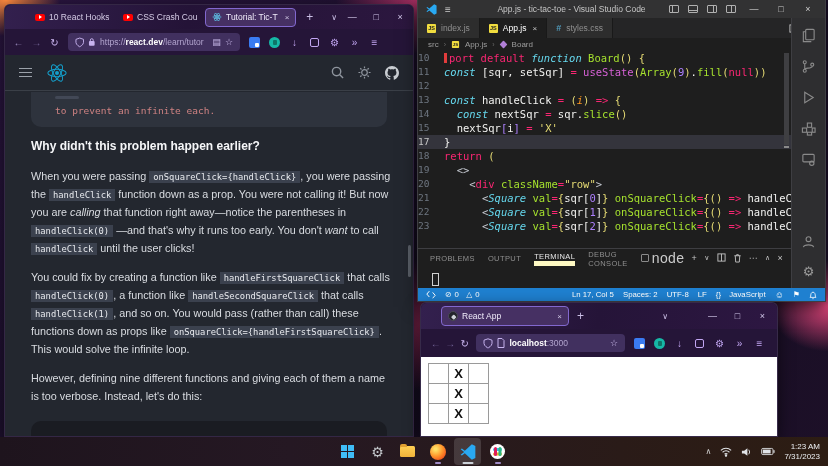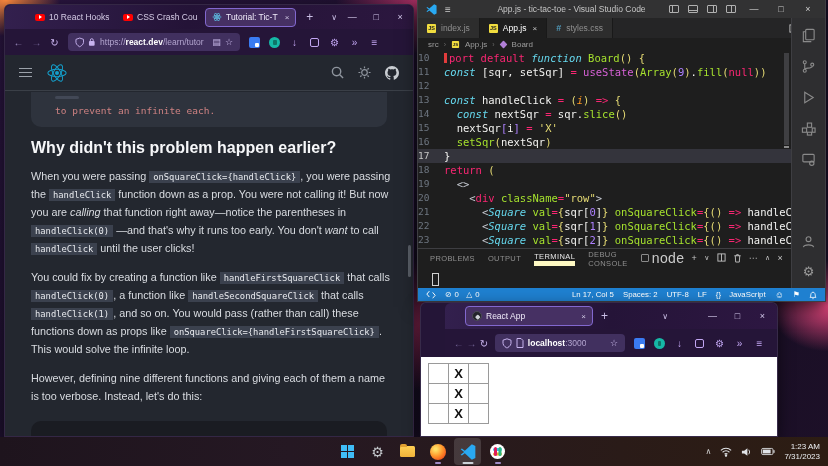--- a/index.html
+++ b/index.html
@@ -46,21 +46,21 @@
   .ff1 .navrow{height:26px;padding:0 5px;}
   .ff1 .urlbar{width:172px;}
   .ff1 .content{position:absolute;top:50px;left:0;right:0;bottom:0;background:#23272f;overflow:hidden;}
   .sitehead{height:36px;border-bottom:1px solid #3a3f47;display:flex;align-items:center;padding:0 14px;gap:14px;}
   .burger{display:flex;flex-direction:column;gap:2.5px;}
   .burger i{display:block;width:13px;height:1.5px;background:#9ba1aa;}
   .shsp{flex:1;}
   .codeblk1{position:absolute;left:26px;right:26px;top:37px;height:35px;background:#2e333d;border-radius:0 0 10px 10px;}
   .codeblk1 .dim{position:absolute;left:24px;top:4px;width:24px;height:3px;background:#424856;border-radius:2px;}
   .codeblk1 .salmon{position:absolute;left:24px;top:13px;font:9.5px "DejaVu Sans Mono",monospace;color:#ce8282;}
-  .h3{position:absolute;left:26px;top:84px;font-size:16px;font-weight:bold;color:#f6f7f9;}
+  .h3{position:absolute;left:26px;top:84px;font-size:12px;font-weight:bold;color:#f6f7f9;}
   .para{position:absolute;left:26px;right:22px;font-size:10.8px;line-height:18px;color:#d9dce1;}
   .p1{top:112px;}.p2{top:213px;}.p3{top:314px;}
   .para code{font:8.8px "DejaVu Sans Mono",monospace;background:#3b414e;border-radius:0;padding:1px 4px;color:#e8eaee;}
   .para .em{font-style:italic;}
   .codeblk2{position:absolute;left:26px;right:26px;top:366px;height:56px;background:#1a1c22;border-radius:10px;}
   .scrollthumb{position:absolute;right:2px;top:190px;width:3px;height:32px;background:#5a5f68;border-radius:2px;}
 
   
   .vsc{left:417px;top:0;width:409px;height:302px;background:#1e1e1e;border:1px solid #3e3e42;border-top:none;}
   .vtitle{position:relative;height:18px;background:#323233;display:flex;align-items:center;padding:0 8px;gap:8px;}
@@ -109,21 +109,21 @@
   .nico{width:8px;height:8px;border:1px solid #8a8a8a;border-radius:1px;}
   .cursorbox{position:absolute;left:14px;top:24px;width:7px;height:13px;border:1px solid #d0d0d0;}
   .status{position:absolute;left:0;right:0;bottom:0;height:13px;background:#1f80d0;display:flex;align-items:center;gap:9px;padding:0 8px;font-size:7.8px;color:#fff;}
   .stit{display:flex;align-items:center;gap:3px;white-space:nowrap;}
   .str8{margin-left:auto;display:flex;align-items:center;gap:9px;}
   .activity{position:absolute;top:18px;right:0;width:34px;bottom:13px;background:#2e2e30;border-left:1px solid #3e3e42;display:flex;flex-direction:column;align-items:center;padding:10px 0;gap:16px;}
   .actsp{flex:1;}
   .gearico{color:#9a9a9a;font-size:13px;line-height:13px;}
 
   
-  .ff2{left:420px;top:302px;width:358px;height:135px;background:#241537;border:1px solid rgba(255,255,255,.09);border-radius:6px 6px 0 0;padding-left:24px;}
+  .ff2{left:420px;top:302px;width:358px;height:135px;background:#241537;border:1px solid rgba(255,255,255,.09);border-radius:6px 6px 0 0;}
   .ff2 .tabrow{height:26px;padding:0 2px 0 20px;background:linear-gradient(100deg,#33204e 0%,#251438 50%,#2d1742 100%);border-radius:6px 6px 0 0;}
   .ff2 .fftab.active{width:128px;height:20px;}
   .ff2 .fftab .lbl{max-width:none;flex:1;}
   .raico{width:10px;height:10px;border-radius:50%;background:#23232b;border:1px solid #4a4a55;position:relative;flex:none;}
   .raico:after{content:"";position:absolute;left:2.5px;top:2.5px;width:3.5px;height:3.5px;background:#cfd2d8;border-radius:1px;transform:rotate(45deg);}
   .ff2 .navrow{height:28px;padding:0 8px;}
   .ff2 .urlbar{width:184px;}
   .ff2 .content{position:absolute;top:54px;left:0;right:0;bottom:0;background:#fff;}
   .board{position:absolute;left:7px;top:6px;border-top:1px solid #9a9a9a;border-left:1px solid #9a9a9a;display:grid;grid-template-columns:repeat(3,20px);}
   .cell{width:20px;height:20px;border-right:1px solid #9a9a9a;border-bottom:1px solid #9a9a9a;display:flex;align-items:center;justify-content:center;font:bold 13px "Liberation Sans",sans-serif;color:#111;background:#fff;}
@@ -297,21 +297,20 @@
       <span>Board</span>
     </div>
     <div class="editor">
       <div>
           <div class="code-line"><span class="ln">10</span><span><span class="tk-mark"></span><span class="tk-kw">port default</span><span class="tk-fn"> function</span><span class="tk-cls"> Board</span><span class="tk-str">()</span><span class="tk-wh"> </span><span class="tk-str">{</span></span></div>
           <div class="code-line"><span class="ln">11</span><span><span class="tk-fn">const</span><span class="tk-wh"> [sqr, setSqr] </span><span class="tk-kw">= </span><span class="tk-mag">useState</span><span class="tk-str">(</span><span class="tk-cls">Array</span><span class="tk-str">(</span><span class="tk-num">9</span><span class="tk-str">)</span><span class="tk-wh">.</span><span class="tk-cls">fill</span><span class="tk-str">(</span><span class="tk-kw">null</span><span class="tk-str">))</span></span></div>
           <div class="code-line"><span class="ln">12</span><span></span></div>
           <div class="code-line"><span class="ln">13</span><span><span class="tk-fn">const</span><span class="tk-wh"> handleClick </span><span class="tk-kw">= </span><span class="tk-str">(</span><span class="tk-or">i</span><span class="tk-str">)</span><span class="tk-kw"> =&gt;</span><span class="tk-str"> {</span></span></div>
           <div class="code-line"><span class="ln">14</span><span><span class="tk-wh">  </span><span class="tk-fn">const</span><span class="tk-wh"> nextSqr </span><span class="tk-kw">= </span><span class="tk-wh">sqr.</span><span class="tk-cls">slice</span><span class="tk-str">()</span></span></div>
           <div class="code-line"><span class="ln">15</span><span><span class="tk-wh">  nextSqr</span><span class="tk-num">[</span><span class="tk-wh">i</span><span class="tk-num">]</span><span class="tk-kw"> = </span><span class="tk-str">'X'</span></span></div>
-          <div class="code-line"><span class="ln">16</span><span><span class="tk-wh">  </span><span class="tk-cls">setSqr</span><span class="tk-str">(</span><span class="tk-wh">nextSqr</span><span class="tk-str">)</span></span></div>
           <div class="code-line active"><span class="ln">17</span><span><span class="tk-wh">}</span></span></div>
           <div class="code-line"><span class="ln">18</span><span><span class="tk-kw">return</span><span class="tk-wh"> </span><span class="tk-str">(</span></span></div>
           <div class="code-line"><span class="ln">19</span><span><span class="tk-pun">  &lt;&gt;</span></span></div>
           <div class="code-line"><span class="ln">20</span><span><span class="tk-pun">    &lt;</span><span class="tk-kw">div</span><span class="tk-cls"> className</span><span class="tk-kw">=</span><span class="tk-str">"row"</span><span class="tk-pun">&gt;</span></span></div>
           <div class="code-line"><span class="ln">21</span><span><span class="tk-pun">      &lt;</span><span class="tk-fn">Square</span><span class="tk-cls"> val</span><span class="tk-kw">=</span><span class="tk-str">{</span><span class="tk-wh">sqr[</span><span class="tk-num">0</span><span class="tk-wh">]</span><span class="tk-str">}</span><span class="tk-cls"> onSquareClick</span><span class="tk-kw">=</span><span class="tk-str">{()</span><span class="tk-kw"> =&gt;</span><span class="tk-wh"> handleClick(</span></span></div>
           <div class="code-line"><span class="ln">22</span><span><span class="tk-pun">      &lt;</span><span class="tk-fn">Square</span><span class="tk-cls"> val</span><span class="tk-kw">=</span><span class="tk-str">{</span><span class="tk-wh">sqr[</span><span class="tk-num">1</span><span class="tk-wh">]</span><span class="tk-str">}</span><span class="tk-cls"> onSquareClick</span><span class="tk-kw">=</span><span class="tk-str">{()</span><span class="tk-kw"> =&gt;</span><span class="tk-wh"> handleClick(</span></span></div>
           <div class="code-line"><span class="ln">23</span><span><span class="tk-pun">      &lt;</span><span class="tk-fn">Square</span><span class="tk-cls"> val</span><span class="tk-kw">=</span><span class="tk-str">{</span><span class="tk-wh">sqr[</span><span class="tk-num">2</span><span class="tk-wh">]</span><span class="tk-str">}</span><span class="tk-cls"> onSquareClick</span><span class="tk-kw">=</span><span class="tk-str">{()</span><span class="tk-kw"> =&gt;</span><span class="tk-wh"> handleClick(</span></span></div>
         </div>
     </div>
     <div class="edthumb"></div>

